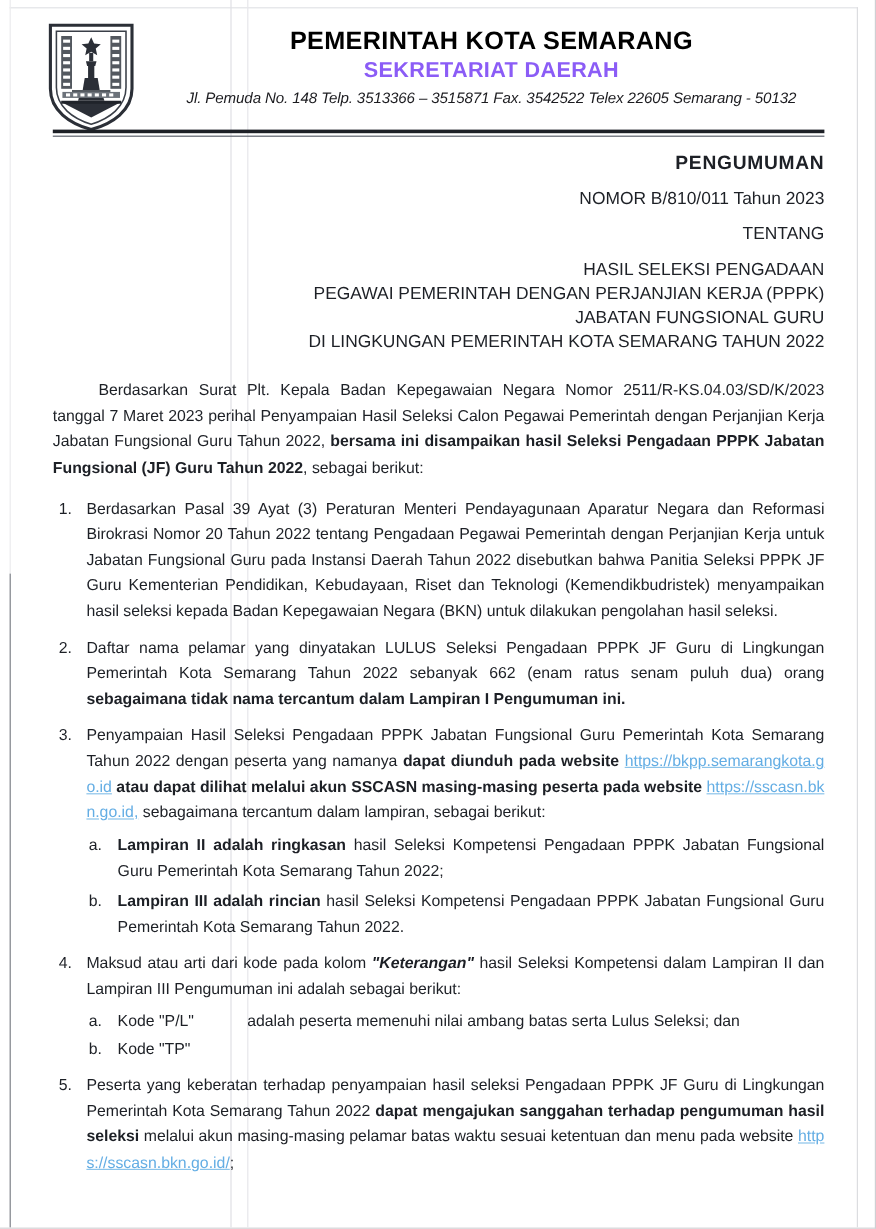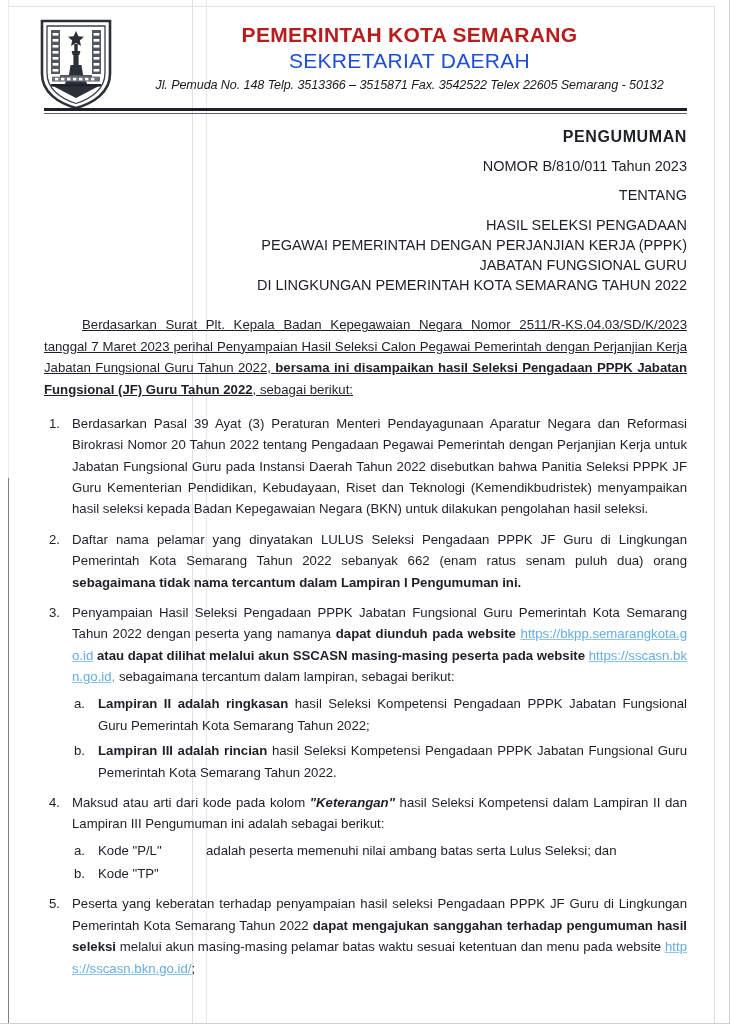--- a/index.html
+++ b/index.html
@@ -81,28 +81,28 @@
     position: absolute;
     left: 120px;
     right: 30px;
     top: 12px;
     text-align: center;
   }
   .gov-line1 {
     font-size: 21px;
     font-weight: bold;
     letter-spacing: 0.3px;
-    color: #b91c1c;
+    color: #000000;
     line-height: 1.22;
   }
   .gov-line2 {
-    font-size: 21px;
-    font-weight: normal;
+    font-size: 18px;
+    font-weight: bold;
     letter-spacing: 0.3px;
-    color: #1d4ed8;
+    color: #8b5cf6;
     line-height: 1.22;
   }
   .gov-address {
     font-size: 12.6px;
     color: #1b1b1f;
     margin-top: 5px;
     letter-spacing: -0.1px;
     font-style: italic;
   }
   .rule-wrap {
@@ -146,21 +146,20 @@
     margin-bottom: 13px;
   }
   .t-subject { font-size: 14.5px; line-height: 1.37; }
 
   .para {
     font-size: 13.2px;
     line-height: 1.62;
     text-align: justify;
     text-justify: inter-word;
     margin: 0;
-    text-decoration: underline;
   }
   .opening {
     margin-top: 19px;
     text-indent: 38px;
   }
   b, strong { font-weight: bold; }
   .italic-bold { font-weight: bold; font-style: italic; }
 
   ol.num-list {
     margin: 13px 0 0 0;

